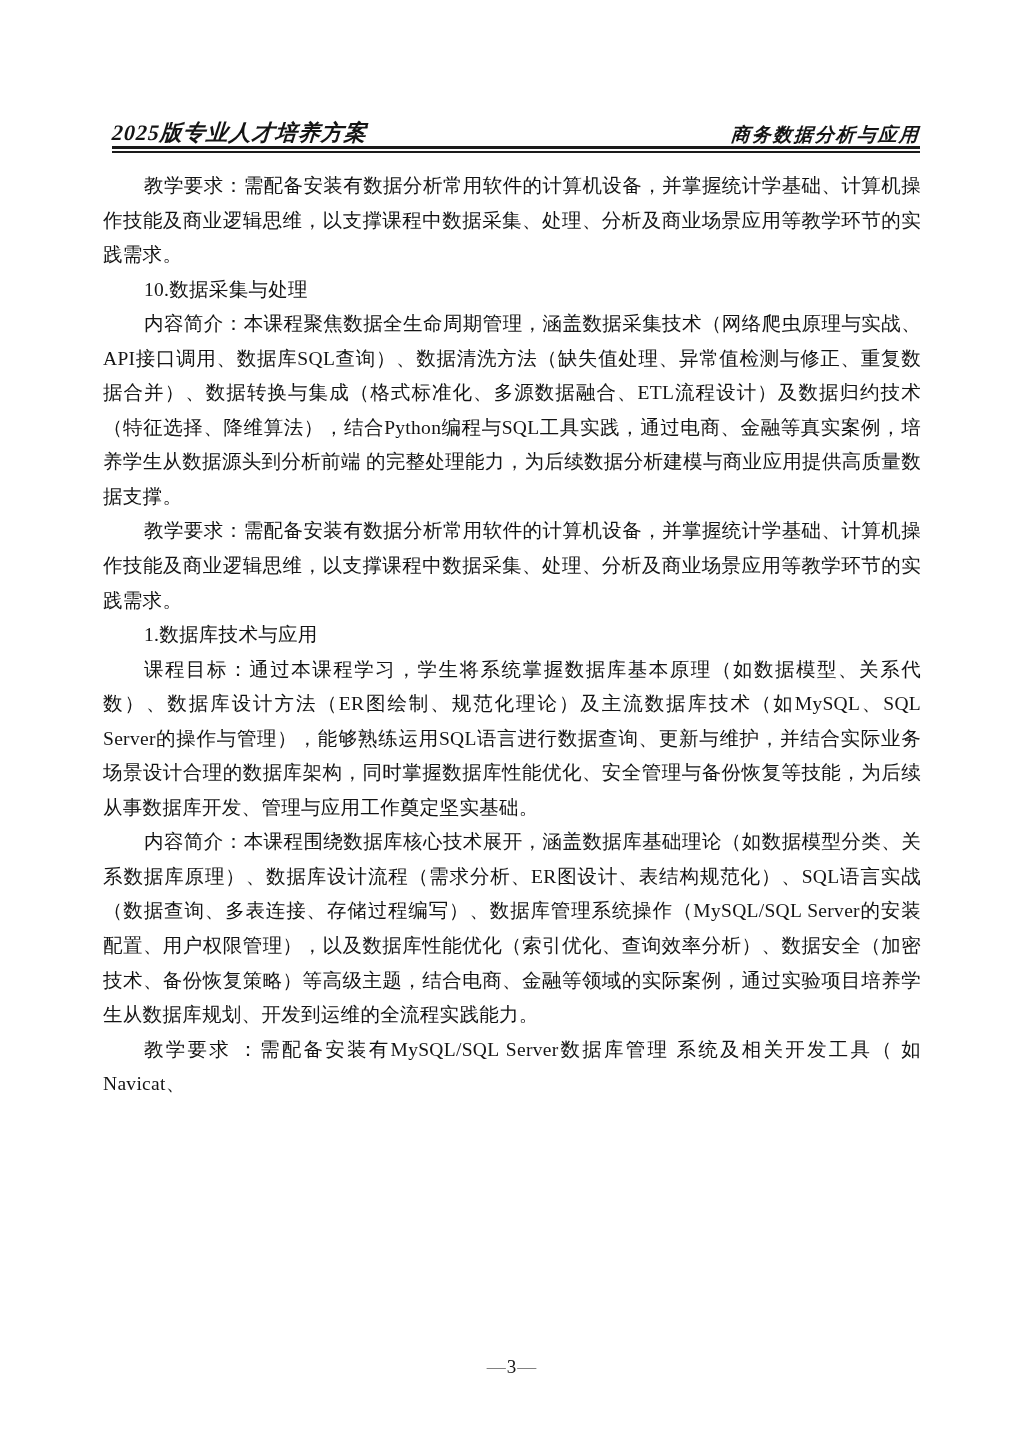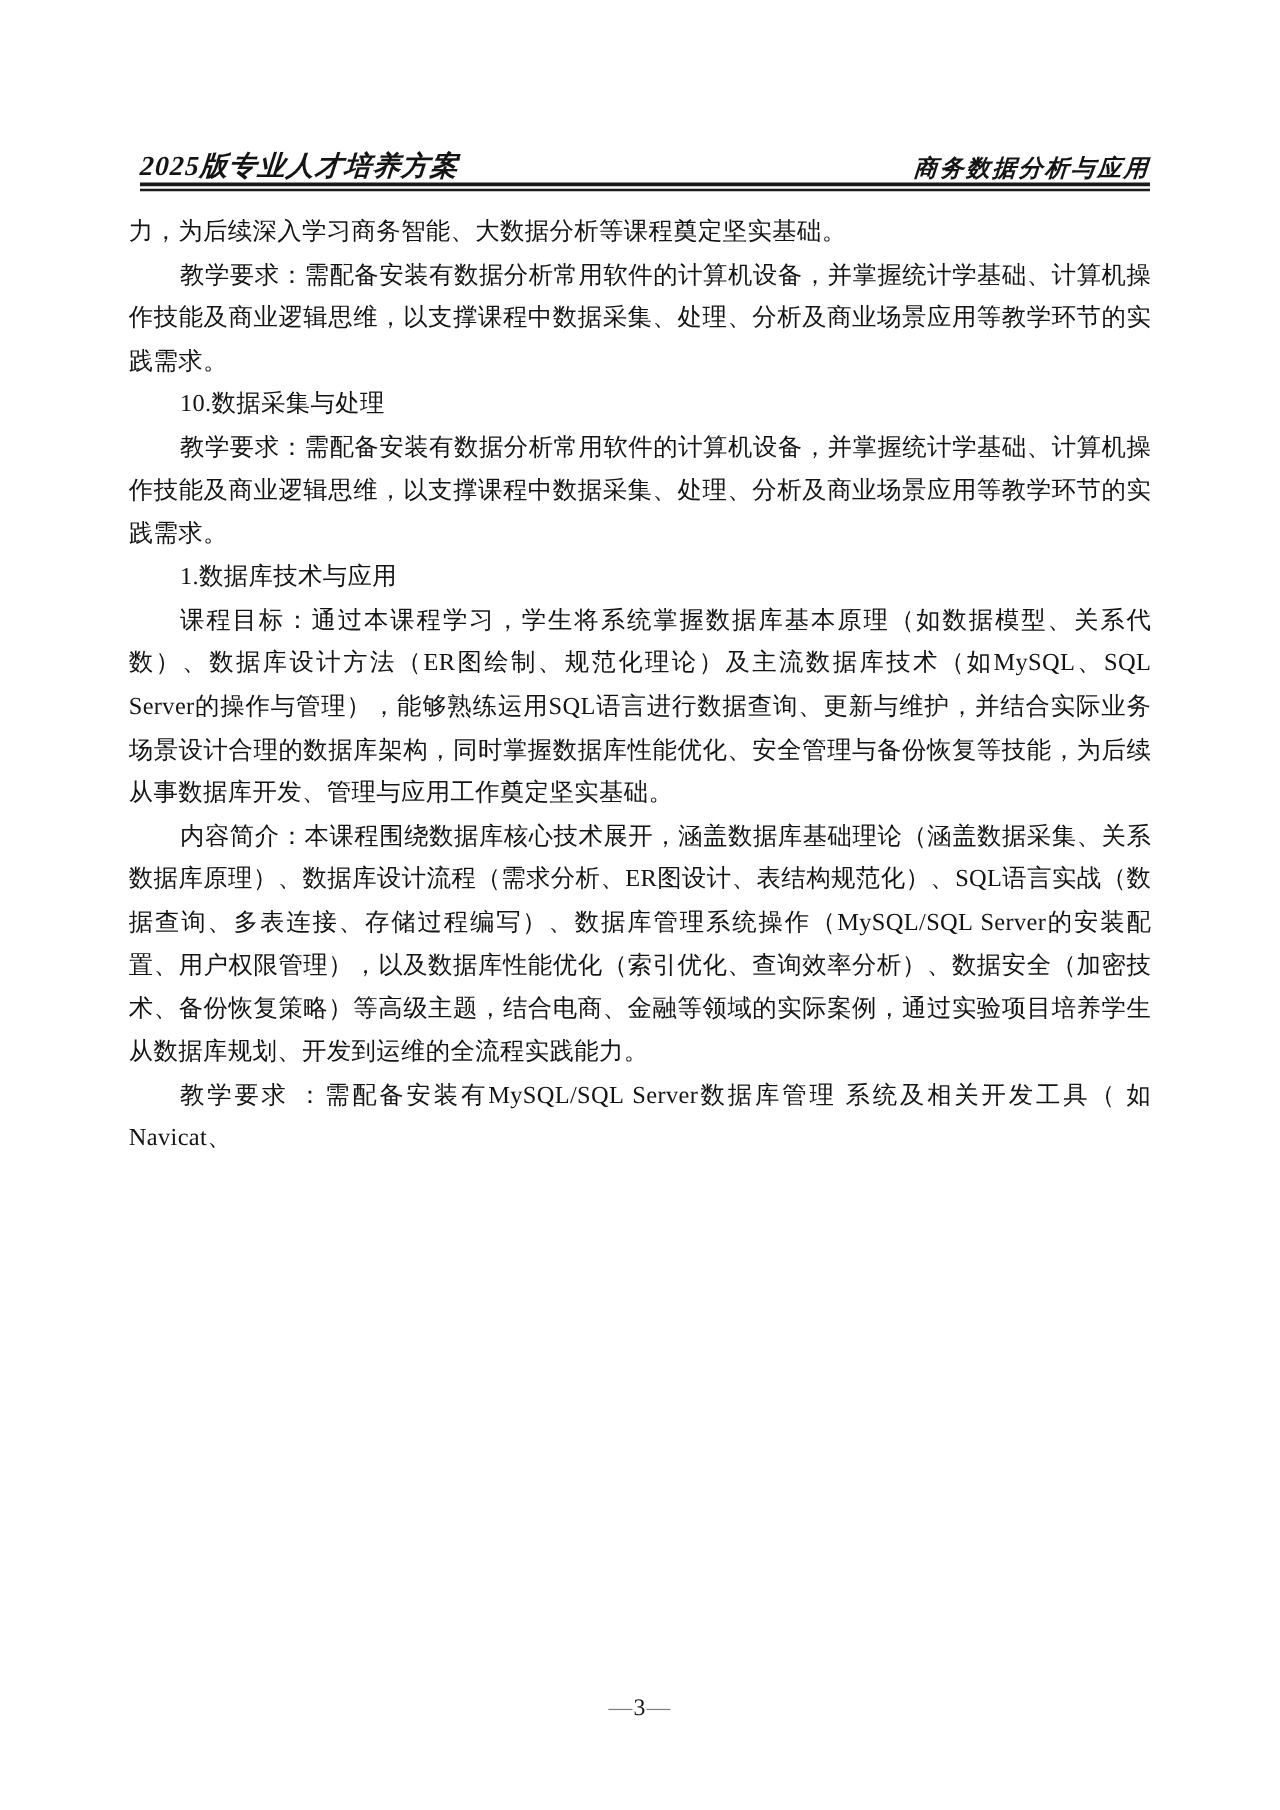--- a/index.html
+++ b/index.html
@@ -71,27 +71,27 @@
 <div class="page">
 
   <div class="header">
     <span class="header-left">2025版专业人才培养方案</span>
     <span class="header-right">商务数据分析与应用</span>
   </div>
 
   <div class="header-rule"></div>
 
   <div class="content">
-      <p class="para">力，为后续深入学习商务智能、大数据分析等课程奠定坚实基础。</p>
       <p class="para indent">教学要求：需配备安装有数据分析常用软件的计算机设备，并掌握统计学基础、计算机操作技能及商业逻辑思维，以支撑课程中数据采集、处理、分析及商业场景应用等教学环节的实践需求。</p>
       <p class="para indent">10.数据采集与处理</p>
+      <p class="para indent">内容简介：本课程聚焦数据全生命周期管理，涵盖数据采集技术（网络爬虫原理与实战、API接口调用、数据库SQL查询）、数据清洗方法（缺失值处理、异常值检测与修正、重复数据合并）、数据转换与集成（格式标准化、多源数据融合、ETL流程设计）及数据归约技术（特征选择、降维算法），结合Python编程与SQL工具实践，通过电商、金融等真实案例，培养学生从数据源头到分析前端 的完整处理能力，为后续数据分析建模与商业应用提供高质量数据支撑。</p>
       <p class="para indent">教学要求：需配备安装有数据分析常用软件的计算机设备，并掌握统计学基础、计算机操作技能及商业逻辑思维，以支撑课程中数据采集、处理、分析及商业场景应用等教学环节的实践需求。</p>
       <p class="para indent">1.数据库技术与应用</p>
       <p class="para indent">课程目标：通过本课程学习，学生将系统掌握数据库基本原理（如数据模型、关系代数）、数据库设计方法（ER图绘制、规范化理论）及主流数据库技术（如MySQL、SQL Server的操作与管理），能够熟练运用SQL语言进行数据查询、更新与维护，并结合实际业务场景设计合理的数据库架构，同时掌握数据库性能优化、安全管理与备份恢复等技能，为后续从事数据库开发、管理与应用工作奠定坚实基础。</p>
-      <p class="para indent">内容简介：本课程围绕数据库核心技术展开，涵盖数据库基础理论（涵盖数据采集、关系数据库原理）、数据库设计流程（需求分析、ER图设计、表结构规范化）、SQL语言实战（数据查询、多表连接、存储过程编写）、数据库管理系统操作（MySQL/SQL Server的安装配置、用户权限管理），以及数据库性能优化（索引优化、查询效率分析）、数据安全（加密技术、备份恢复策略）等高级主题，结合电商、金融等领域的实际案例，通过实验项目培养学生从数据库规划、开发到运维的全流程实践能力。</p>
+      <p class="para indent">内容简介：本课程围绕数据库核心技术展开，涵盖数据库基础理论（如数据模型分类、关系数据库原理）、数据库设计流程（需求分析、ER图设计、表结构规范化）、SQL语言实战（数据查询、多表连接、存储过程编写）、数据库管理系统操作（MySQL/SQL Server的安装配置、用户权限管理），以及数据库性能优化（索引优化、查询效率分析）、数据安全（加密技术、备份恢复策略）等高级主题，结合电商、金融等领域的实际案例，通过实验项目培养学生从数据库规划、开发到运维的全流程实践能力。</p>
       <p class="para indent">教学要求 ：需配备安装有MySQL/SQL Server数据库管理 系统及相关开发工具（ 如Navicat、</p>
     </div>
 
   <div class="footer">
     <span class="dash">—</span><span class="num">3</span><span class="dash">—</span>
   </div>
 
 </div>
 
 </body></html>

